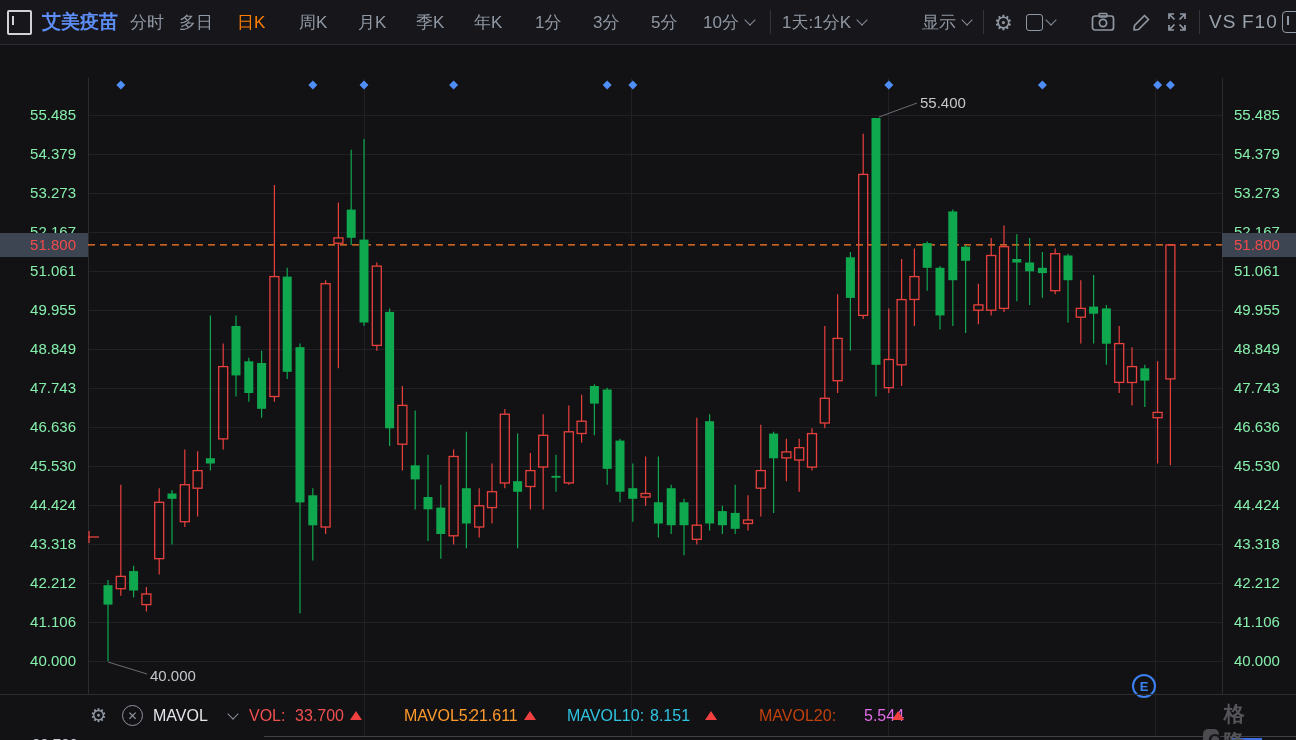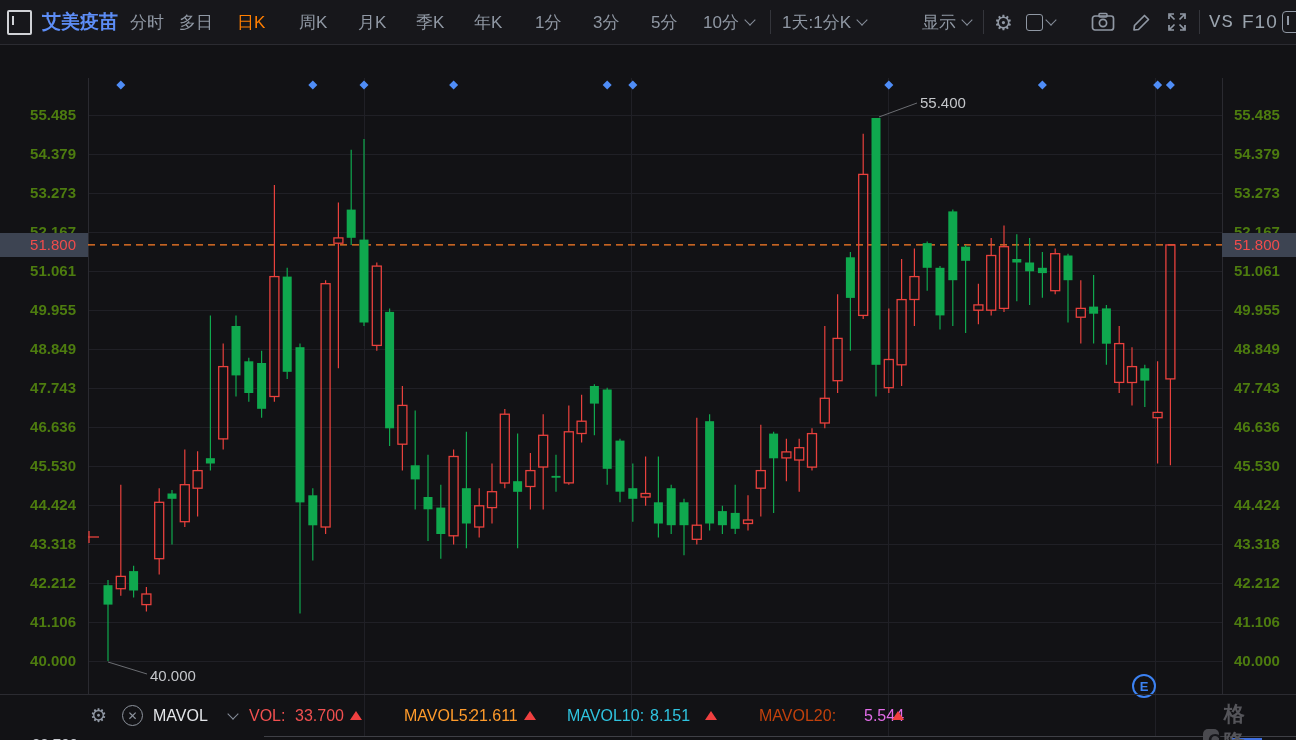--- a/index.html
+++ b/index.html
@@ -21,21 +21,21 @@
   .vsf10{font-size:19px;color:#9aa3ad;letter-spacing:1px;}
   .cut-icon{width:22px;height:20px;border:1.6px solid #9098a4;border-radius:4px;position:relative;}
   .cut-icon:before{content:"";position:absolute;left:4px;top:4px;width:2px;height:9px;background:#9098a4;}
   
   #adjust-row{position:absolute;top:48px;left:0;width:1296px;height:28px;z-index:4;}
   .adj{position:absolute;top:0;height:28px;display:flex;align-items:center;}
   .fq-label{color:#4f8df7;font-size:17px;}
   .ring{width:17px;height:17px;border:1.6px solid #8e949e;border-radius:50%;display:flex;align-items:center;justify-content:center;color:#8e949e;font-size:13px;line-height:1;}
   .undo-glyph{font-size:19px;color:#8e949e;}
   
-  .axis-tick{position:absolute;font-size:15px;color:#4d7c0f;z-index:2;font-weight:bold;}
+  .axis-tick{position:absolute;font-size:15px;color:#86efac;z-index:2;}
   #left-axis .axis-tick{right:12px;}
   #right-axis .axis-tick{left:12px;}
   #left-axis,#right-axis{position:absolute;top:0;height:740px;z-index:2;}
   #left-axis{left:0;width:88px;}
   #right-axis{left:1222px;width:74px;}
   .price-tag{position:absolute;height:24px;background:#3d4452;color:#f14c4c;font-size:15px;display:flex;align-items:center;z-index:3;}
   #tag-left{left:0;width:88px;justify-content:flex-end;padding-right:12px;box-sizing:border-box;}
   #tag-right{left:0;width:74px;padding-left:12px;box-sizing:border-box;}
   
   #plot-svg{position:absolute;left:0;top:0;z-index:1;}
@@ -358,21 +358,21 @@
     </div>
     <div class="tb" style="left:1166px;">
       <svg width="22" height="22" viewBox="0 0 22 22" stroke="#9098a4" stroke-width="1.7" fill="none">
         <path d="M3 8 V3 H8 M8.5 8.5 L4 4"></path>
           <path d="M14 3 H19 V8 M13.5 8.5 L18 4"></path>
         <path d="M19 14 V19 H14 M13.5 13.5 L18 18"></path>
           <path d="M8 19 H3 V14 M8.5 13.5 L4 18"></path>
       </svg>
     </div>
     <span class="vdiv" style="left:1199px;"></span>
-    <div class="tb vsf10" style="left:1209px;font-family:Liberation Mono, monospace;">VS</div>
+    <div class="tb vsf10" style="left:1209px;">VS</div>
     <div class="tb vsf10" style="left:1242px;">F10</div>
     <div class="tb" style="left:1282px;">
         <span class="cut-icon"></span>
       </div>
   </div>
   <div id="toolbar-border"></div>
 
 
   <div id="left-axis">
     <div class="price-tag" id="tag-left" style="top: 232.908px;">51.800</div>

